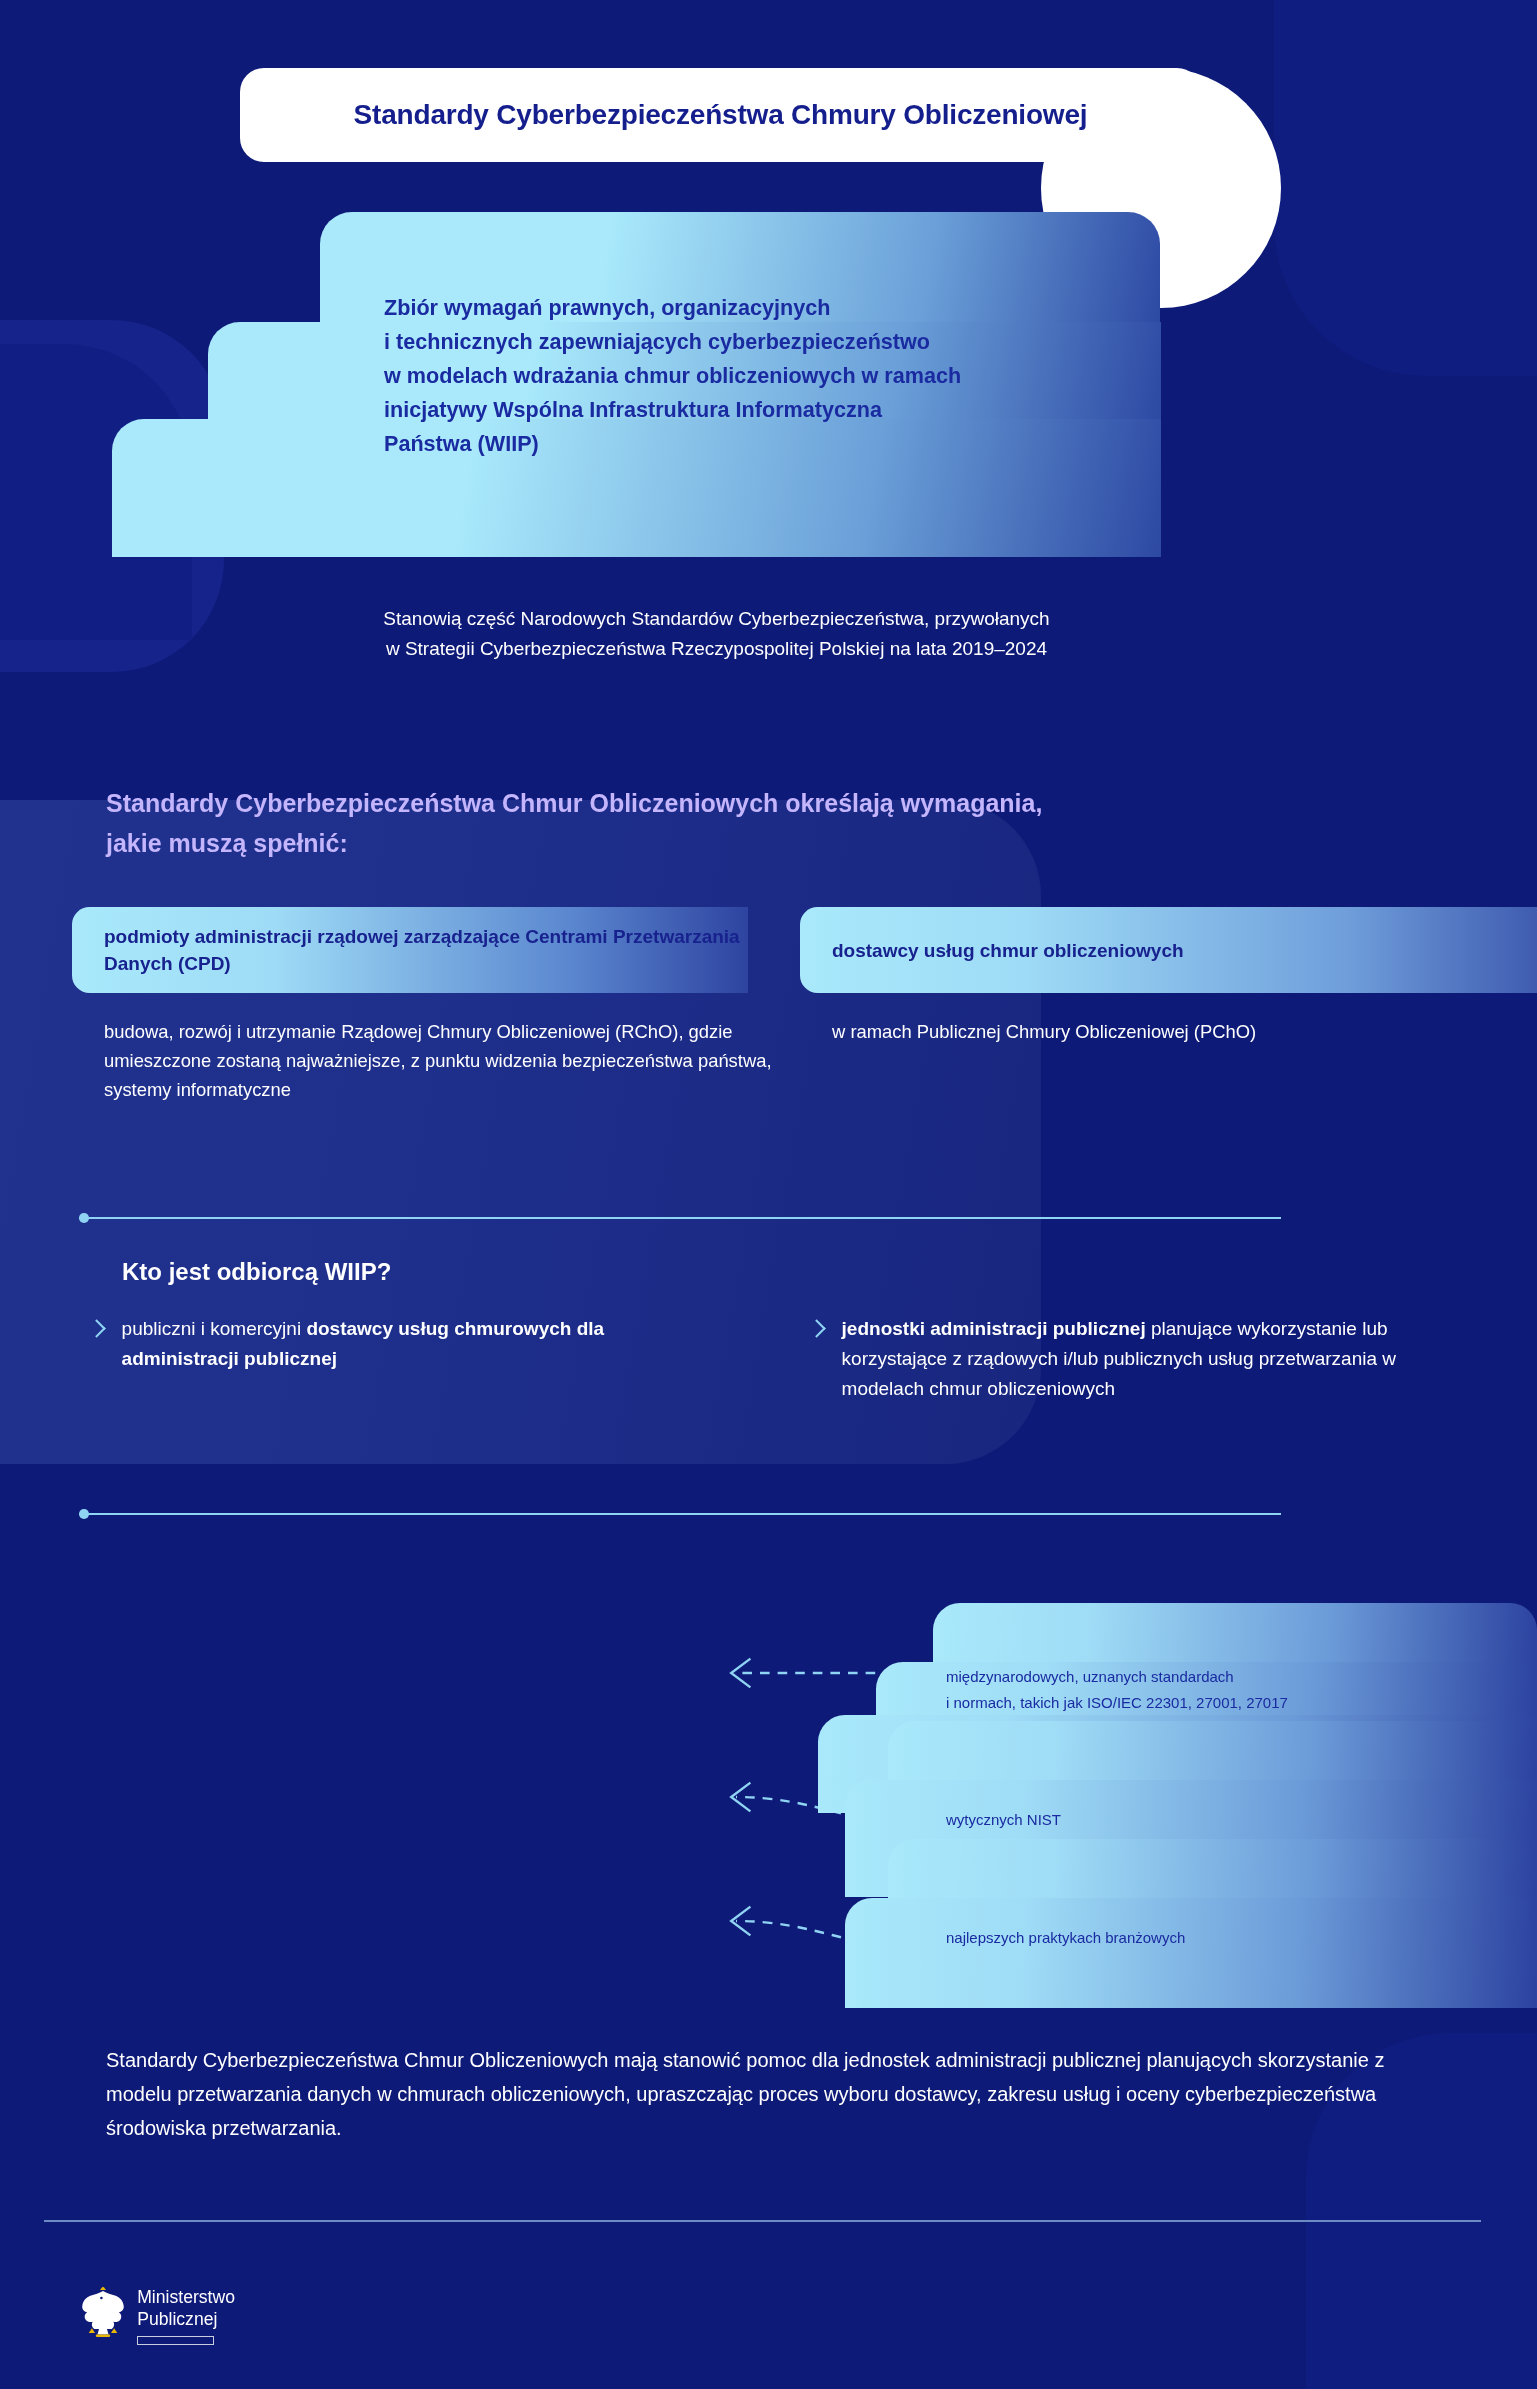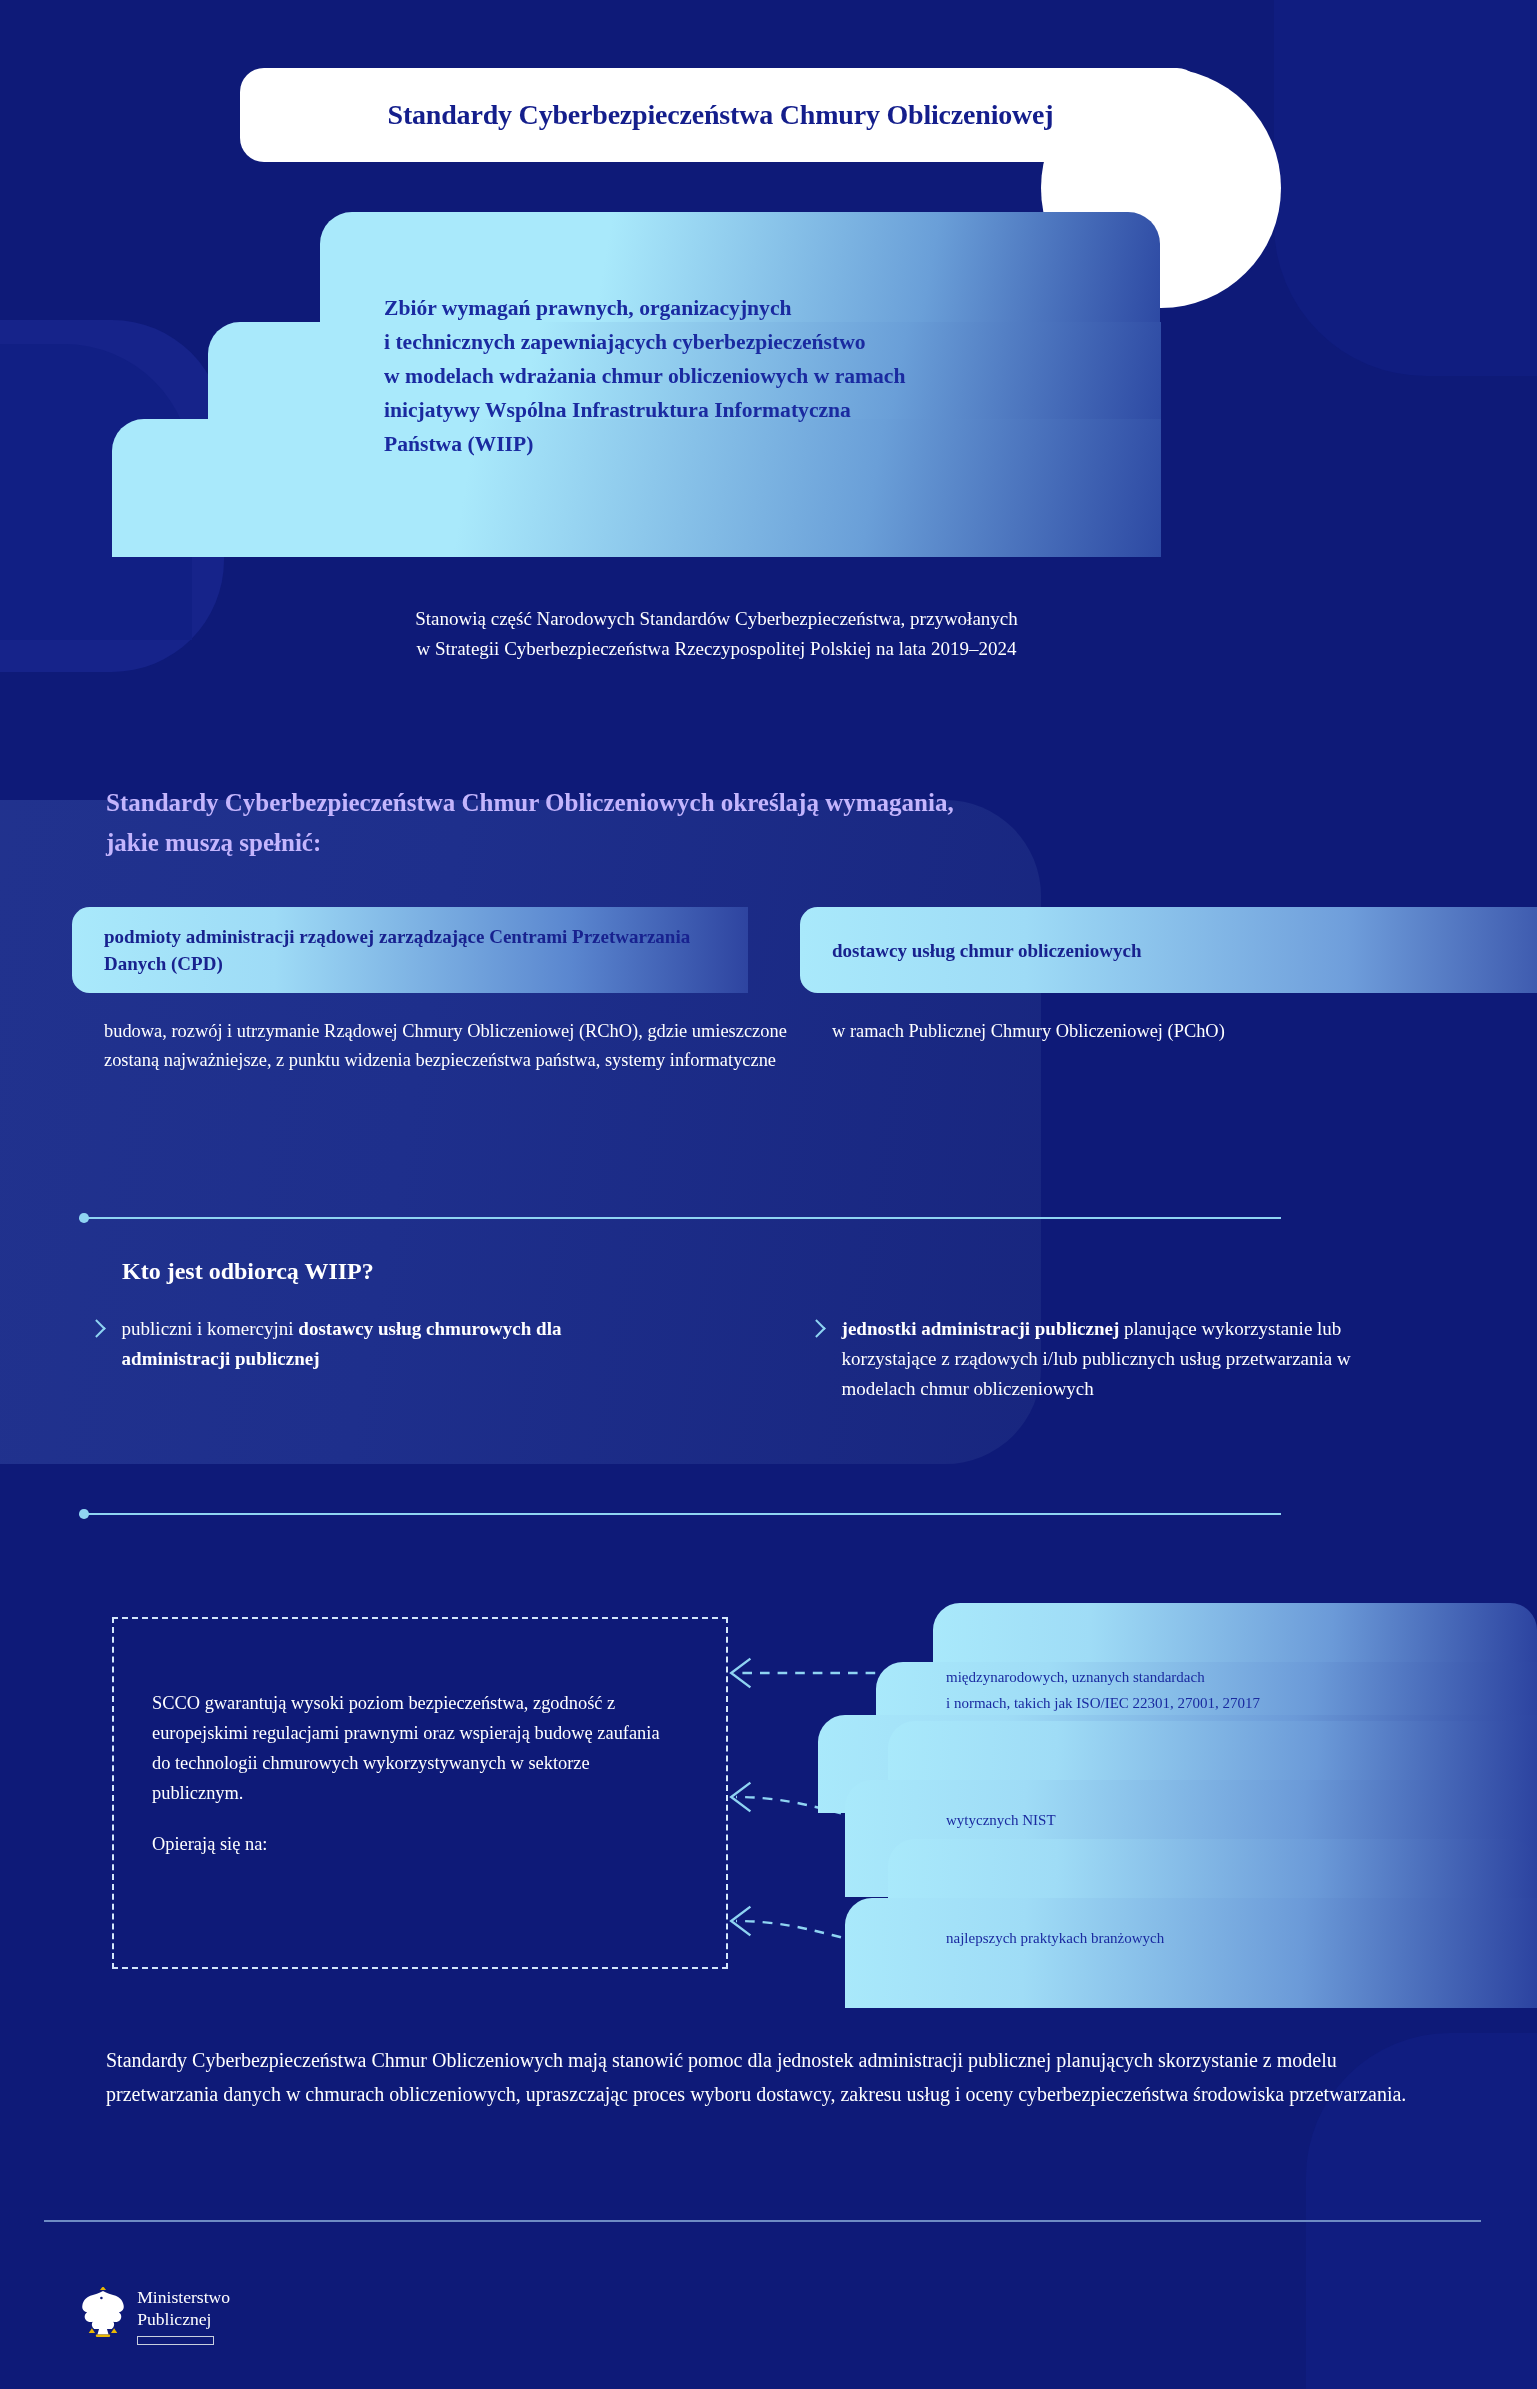--- a/index.html
+++ b/index.html
@@ -11,21 +11,20 @@
     font-family: "Liberation Sans", sans-serif;
     overflow: hidden;
   }
 
   #page {
     position: relative;
     width: 1538px;
     height: 2389px;
     background: #0e1a78;
     overflow: hidden;
-    font-family: Liberation Serif, serif;
   }
 
   
   .bg-shape { position: absolute; }
 
   .bg-circle-top {
     width: 240px; height: 240px; border-radius: 50%;
     background: #ffffff;
     left: 1041px; top: 68px;
   }
@@ -352,26 +351,20 @@
 
   <div class="bullet-row" id="aud-right">
     <span class="chev"></span>
     <span class="bullet-text"><span></span><b>jednostki administracji publicznej</b><span> planujące wykorzystanie lub korzystające z rządowych i/lub publicznych usług przetwarzania w modelach chmur obliczeniowych</span></span>
   </div>
 
   <div class="divider" id="divider-2">
     <span class="dot"></span>
   </div>
 
-  <div class="dashed-box">
-    <div class="dashed-inner">
-      <div>SCCO gwarantują wysoki poziom bezpieczeństwa, zgodność z europejskimi regulacjami prawnymi oraz wspierają budowę zaufania do technologii chmurowych wykorzystywanych w sektorze publicznym.</div>
-      <div class="para2">Opierają się na:</div>
-    </div>
-  </div>
 
   <svg class="arrow-svg" viewBox="0 0 300 450">
     <g fill="none" stroke="#8fd4f2" stroke-width="3" stroke-dasharray="12 10">
       <path d="M300 70 L60 70"></path>
       <path d="M300 260 C200 260 160 225 60 225"></path>
       <path d="M300 415 C200 415 160 380 60 380"></path>
     </g>
     <g fill="none" stroke="#8fd4f2" stroke-width="3">
       <polyline points="78,52 54,70 78,88"></polyline>
       <polyline points="78,207 54,225 78,243"></polyline>

